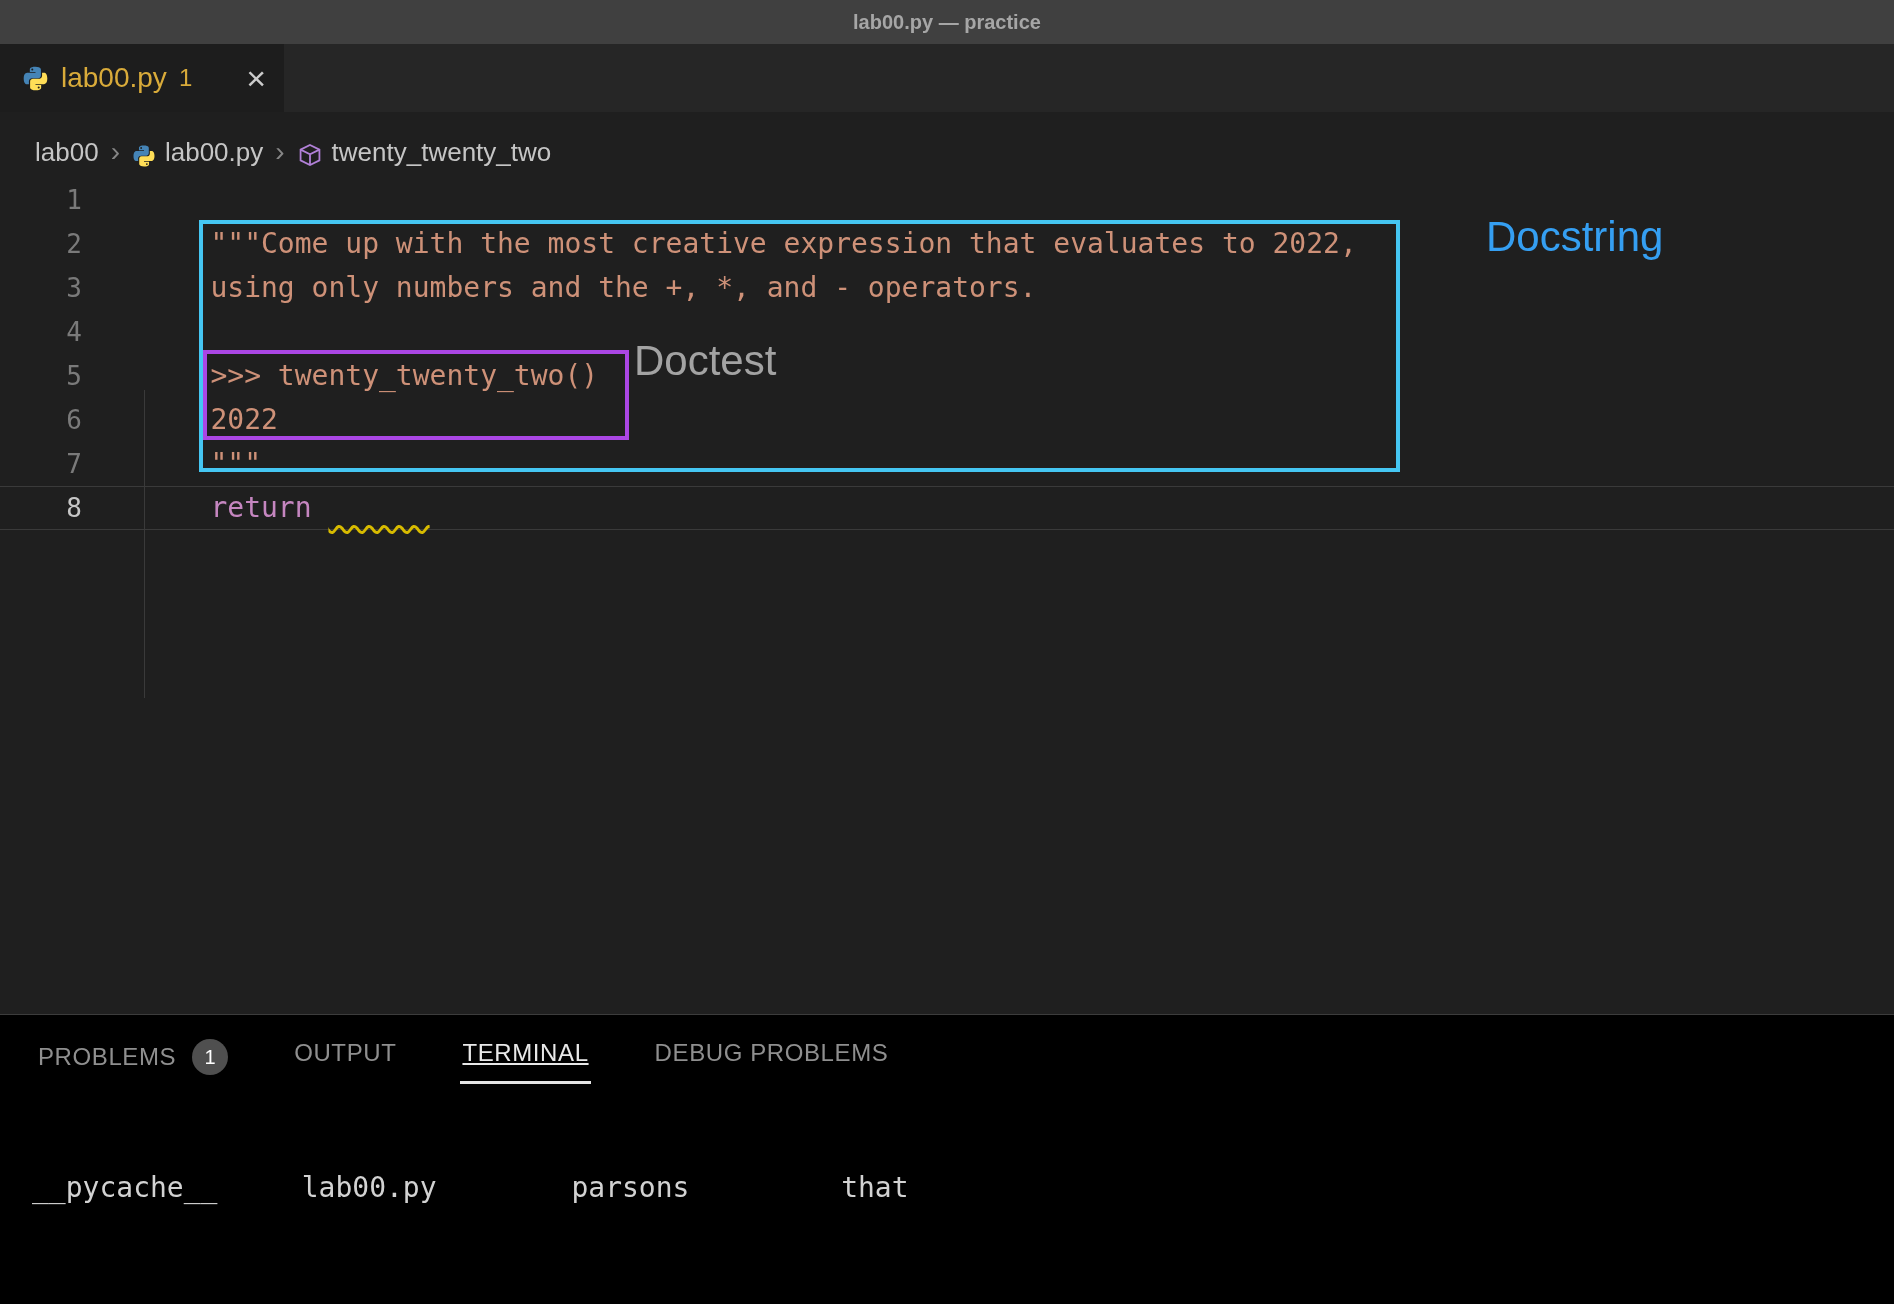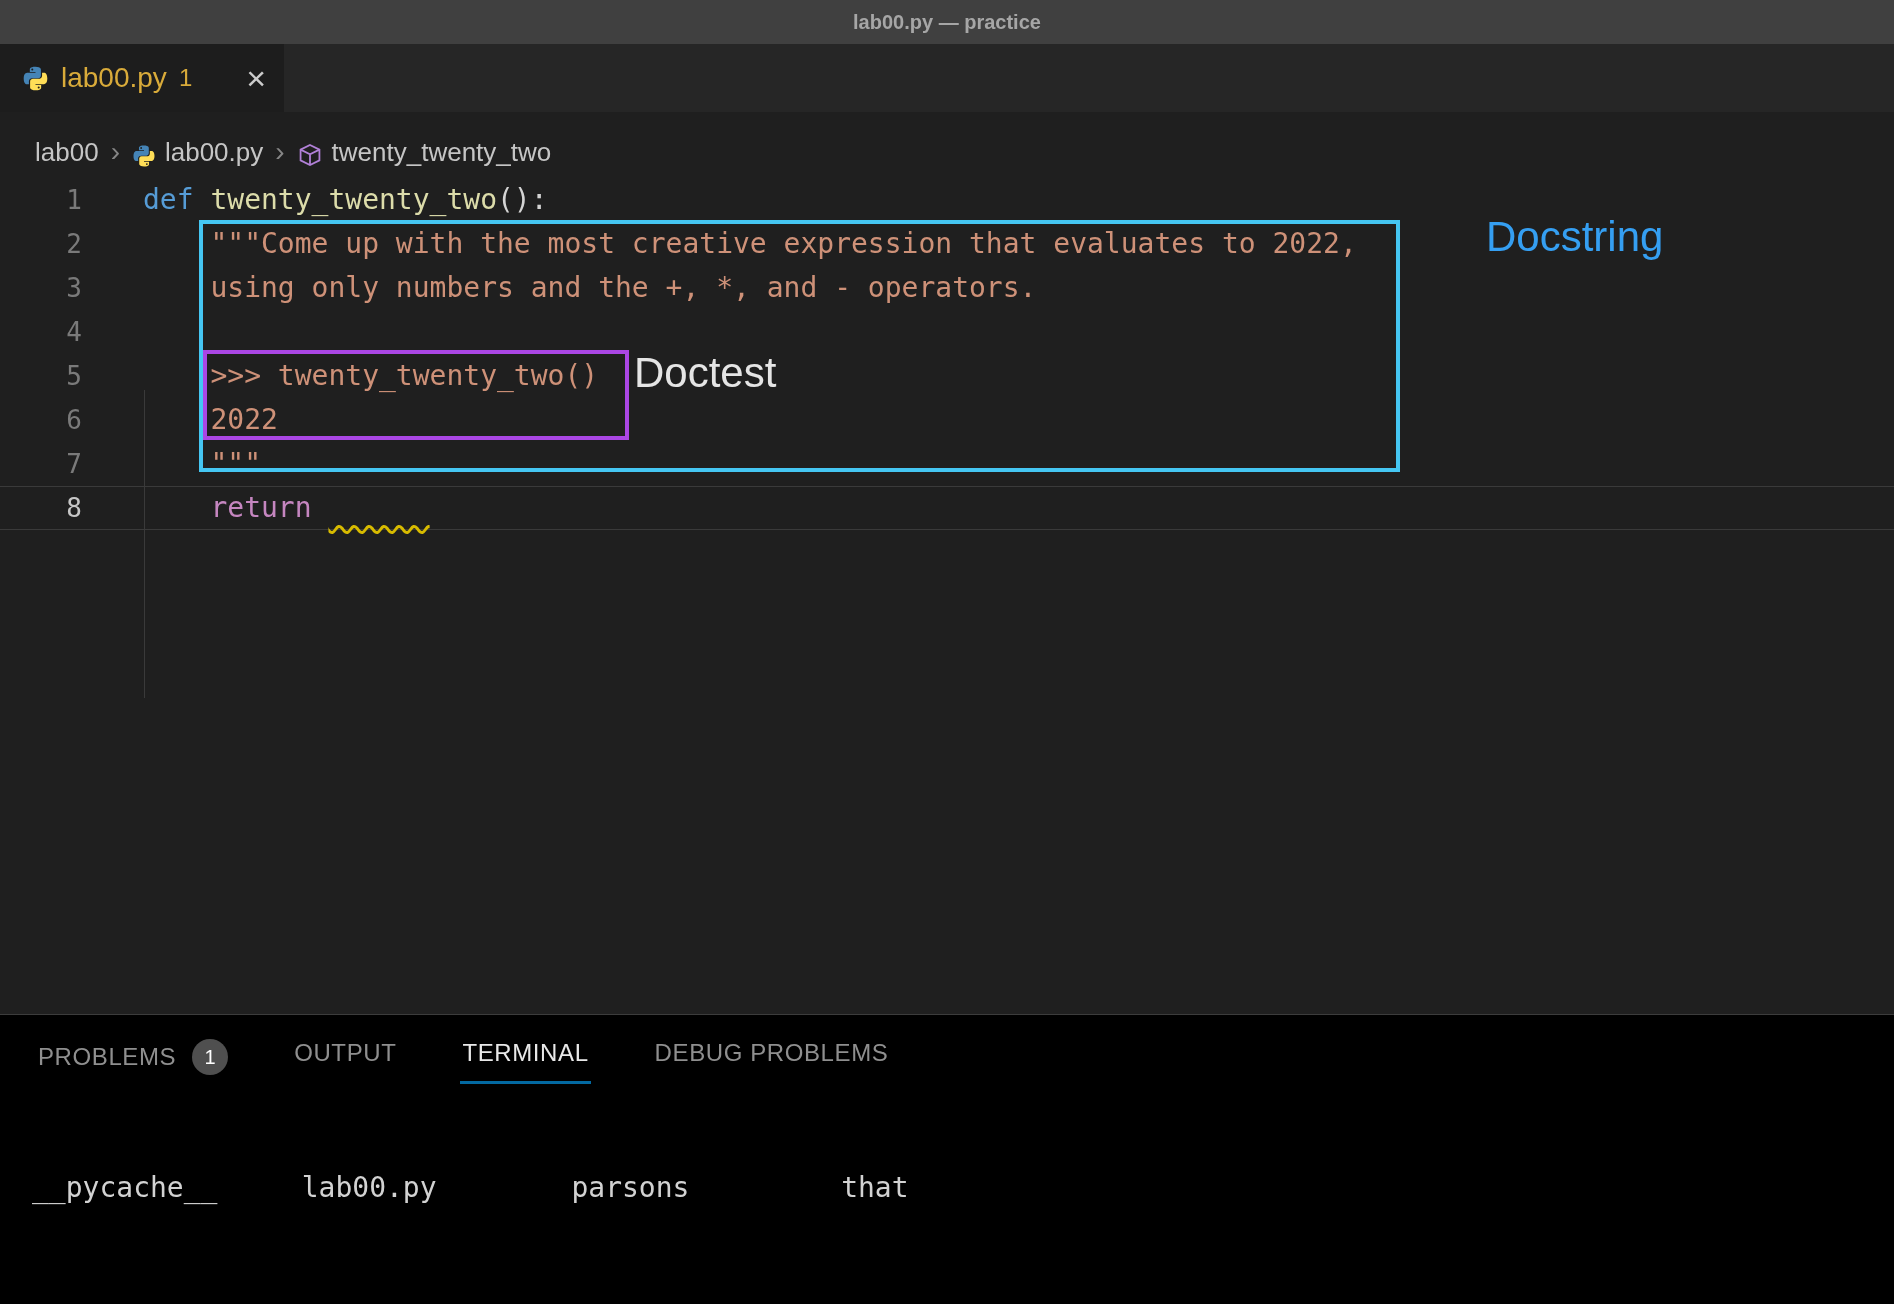--- a/index.html
+++ b/index.html
@@ -80,39 +80,39 @@
     position: absolute; left: 144px; top: 222px; width: 1px; height: 308px;
     background: #3a3a3a;
   }
 
   
   .ann-box { position: absolute; pointer-events: none; background: transparent; }
   .box-docstring { left: 199px; top: 220px; width: 1201px; height: 252px; border: 4px solid #45c6f2; }
   .box-doctest   { left: 203px; top: 350px; width: 426px;  height: 90px;  border: 4px solid #aa46e4; }
   .ann-label { position: absolute; pointer-events: none; font-size: 42px; line-height: 1.1; }
   .lbl-docstring { left: 1486px; top: 214px; color: #359ff2; }
-  .lbl-doctest   { left: 634px;  top: 350px; color: #e5e5e5; }
+  .lbl-doctest   { left: 634px;  top: 338px; color: #a3a3a3; }
 
   
   .panel {
     position: absolute; left: 0; top: 1002px; width: 100%; height: 302px;
     background: #000000;
     border-top: 1px solid #3c3c3c;
     margin-top: 12px;
   }
   .panel-tabs {
     display: flex; align-items: flex-start;
     padding-left: 36px;
     height: 80px;
     gap: 62px;
     font-size: 24px; letter-spacing: 0.6px;
     color: #8f8f8f;
   }
   .ptab { display: flex; align-items: center; padding: 24px 2px 14px 2px; cursor: pointer; }
-  .ptab.active { color: #e8e8e8; border-bottom: 3px solid #0369a1; }
+  .ptab.active { color: #e8e8e8; border-bottom: 3px solid #e5e5e5; text-decoration: underline; }
   .ptab-badge {
     margin-left: 16px;
     width: 36px; height: 36px; border-radius: 50%;
     background: #4f4f4f; color: #ffffff; font-size: 20px; letter-spacing: 0;
     display: flex; align-items: center; justify-content: center;
   }
   .term {
     position: absolute; left: 32px; top: 88px;
     font-family: "DejaVu Sans Mono", monospace; font-size: 28px; line-height: 34px;
     color: #d2d2d2;
@@ -157,21 +157,20 @@
       <path fill="none" stroke="#b180d7" stroke-width="1.1" d="M8 1.8 13.8 4.7v6.6L8 14.2 2.2 11.3V4.7L8 1.8z"></path>
       <path fill="none" stroke="#b180d7" stroke-width="1.1" d="M2.2 4.7 8 7.6l5.8-2.9M8 7.6v6.6"></path>
     </svg>
   </span>
   <span class="bc-item">twenty_twenty_two</span>
 </div>
 
 <div class="editor">
   <div class="erow">
     <div class="ln">1</div>
-    <div class="ctext"><span class="tk-kw">def </span><span class="tk-fn">twenty_twenty_two</span><span class="tk-pl">():</span></div>
   </div>
   <div class="erow">
     <div class="ln">2</div>
     <div class="ctext"><span class="tk-str">    """Come up with the most creative expression that evaluates to 2022,</span></div>
   </div>
   <div class="erow">
     <div class="ln">3</div>
     <div class="ctext"><span class="tk-str">    using only numbers and the +, *, and - operators.</span></div>
   </div>
   <div class="erow">

